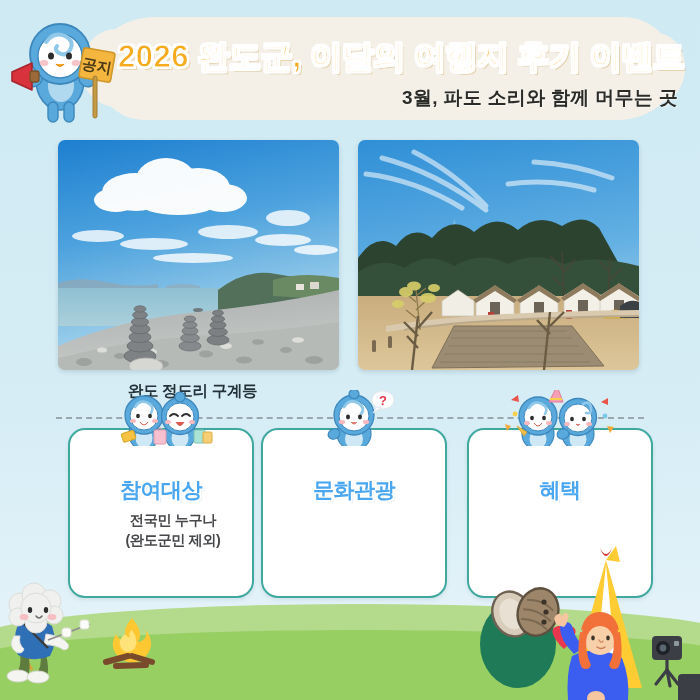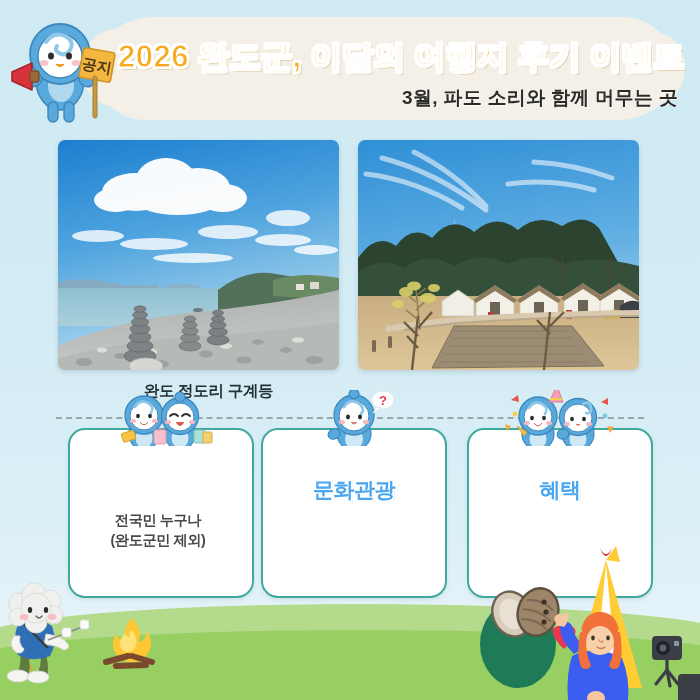--- a/index.html
+++ b/index.html
@@ -51,21 +51,21 @@
   .photo{
     position:absolute;top:140px;width:281px;height:230px;border-radius:7px;
     overflow:hidden;box-shadow:0 2px 5px rgba(40,70,90,.17);
   }
   .photo-left{left:58px;}
   .photo-right{left:358px;}
   .caption{
     position:absolute;top:381px;width:281px;text-align:center;
     font-size:15.5px;font-weight:bold;color:#23323a;letter-spacing:-.3px;
   }
-  .cap-left{left:68px;}
+  .cap-left{left:52px;}
   .cap-right{left:358px;}
 
   
   .divider{
     position:absolute;left:56px;top:417px;width:588px;height:0;
     border-top:2px dashed #9aa7ad;
   }
 
   
   .card{
@@ -78,21 +78,21 @@
   .card-3{left:454px;margin-left:13px;}
   .card-title{
     position:absolute;left:0;top:46px;width:100%;text-align:center;
     font-size:21px;font-weight:bold;color:#49a6f0;letter-spacing:-.5px;
     text-shadow:
       1.6px 0 0 #fff,-1.6px 0 0 #fff,0 1.6px 0 #fff,0 -1.6px 0 #fff,
       1.6px 1.6px 0 #fff,-1.6px -1.6px 0 #fff,1.6px -1.6px 0 #fff,-1.6px 1.6px 0 #fff,
       2px 2px 1px rgba(60,130,190,.25);
   }
   .card-body{
-    position:absolute;left:3px;top:80px;width:170px;text-align:center;
+    position:absolute;left:18px;top:80px;width:170px;text-align:center;
     font-size:14.2px;font-weight:bold;color:#46474a;line-height:1.42;
     letter-spacing:-.4px;
   }
   .card-mascot{position:absolute;left:0;top:-40px;width:100%;height:56px;}
 
   
   .hill-back{
     position:absolute;left:-20px;top:604px;width:760px;height:120px;
     background:#b4da8c;border-radius:50% 50% 0 0/34px 34px 0 0;
   }
@@ -390,20 +390,21 @@
         <ellipse cx="4" cy="26" rx="3" ry="2" fill="#f7b8c0"></ellipse>
         <ellipse cx="28" cy="26" rx="3" ry="2" fill="#f7b8c0"></ellipse>
         <path d="M12 26 q4 7 8 0" fill="#e05a4e" stroke="#c0483d" stroke-width=".8"></path>
 
         <rect x="-10" y="34" width="12" height="14" rx="1.4" fill="#f7c0cf" stroke="#de9bae" stroke-width="1"></rect>
         <path d="M-7 34 q3 -4 6 0" fill="none" stroke="#de9bae" stroke-width="1"></path>
         <rect x="30" y="34" width="11" height="13" rx="1.4" fill="#a9e3d6" stroke="#7cc4b4" stroke-width="1"></rect>
         <rect x="39" y="36" width="9" height="11" rx="1.4" fill="#f6cf74" stroke="#d9ac44" stroke-width="1"></rect>
       </g>
     </svg>
+    <div class="card-title">참여대상</div>
     <div class="card-body" style="white-space:pre-line">전국민 누구나
 (완도군민 제외)</div>
   </div>
 
   <div class="card card-2">
     <svg class="card-mascot" viewBox="0 0 182 56">
       <g transform="translate(72,4)">
         <ellipse cx="19" cy="40" rx="17" ry="16" fill="#5aa9dd" stroke="#3c87bb" stroke-width="1.2"></ellipse>
         <ellipse cx="19" cy="45" rx="9" ry="10" fill="#cfe8f6"></ellipse>
         <circle cx="19" cy="21" r="20" fill="#5aa9dd" stroke="#3c87bb" stroke-width="1.3"></circle>

